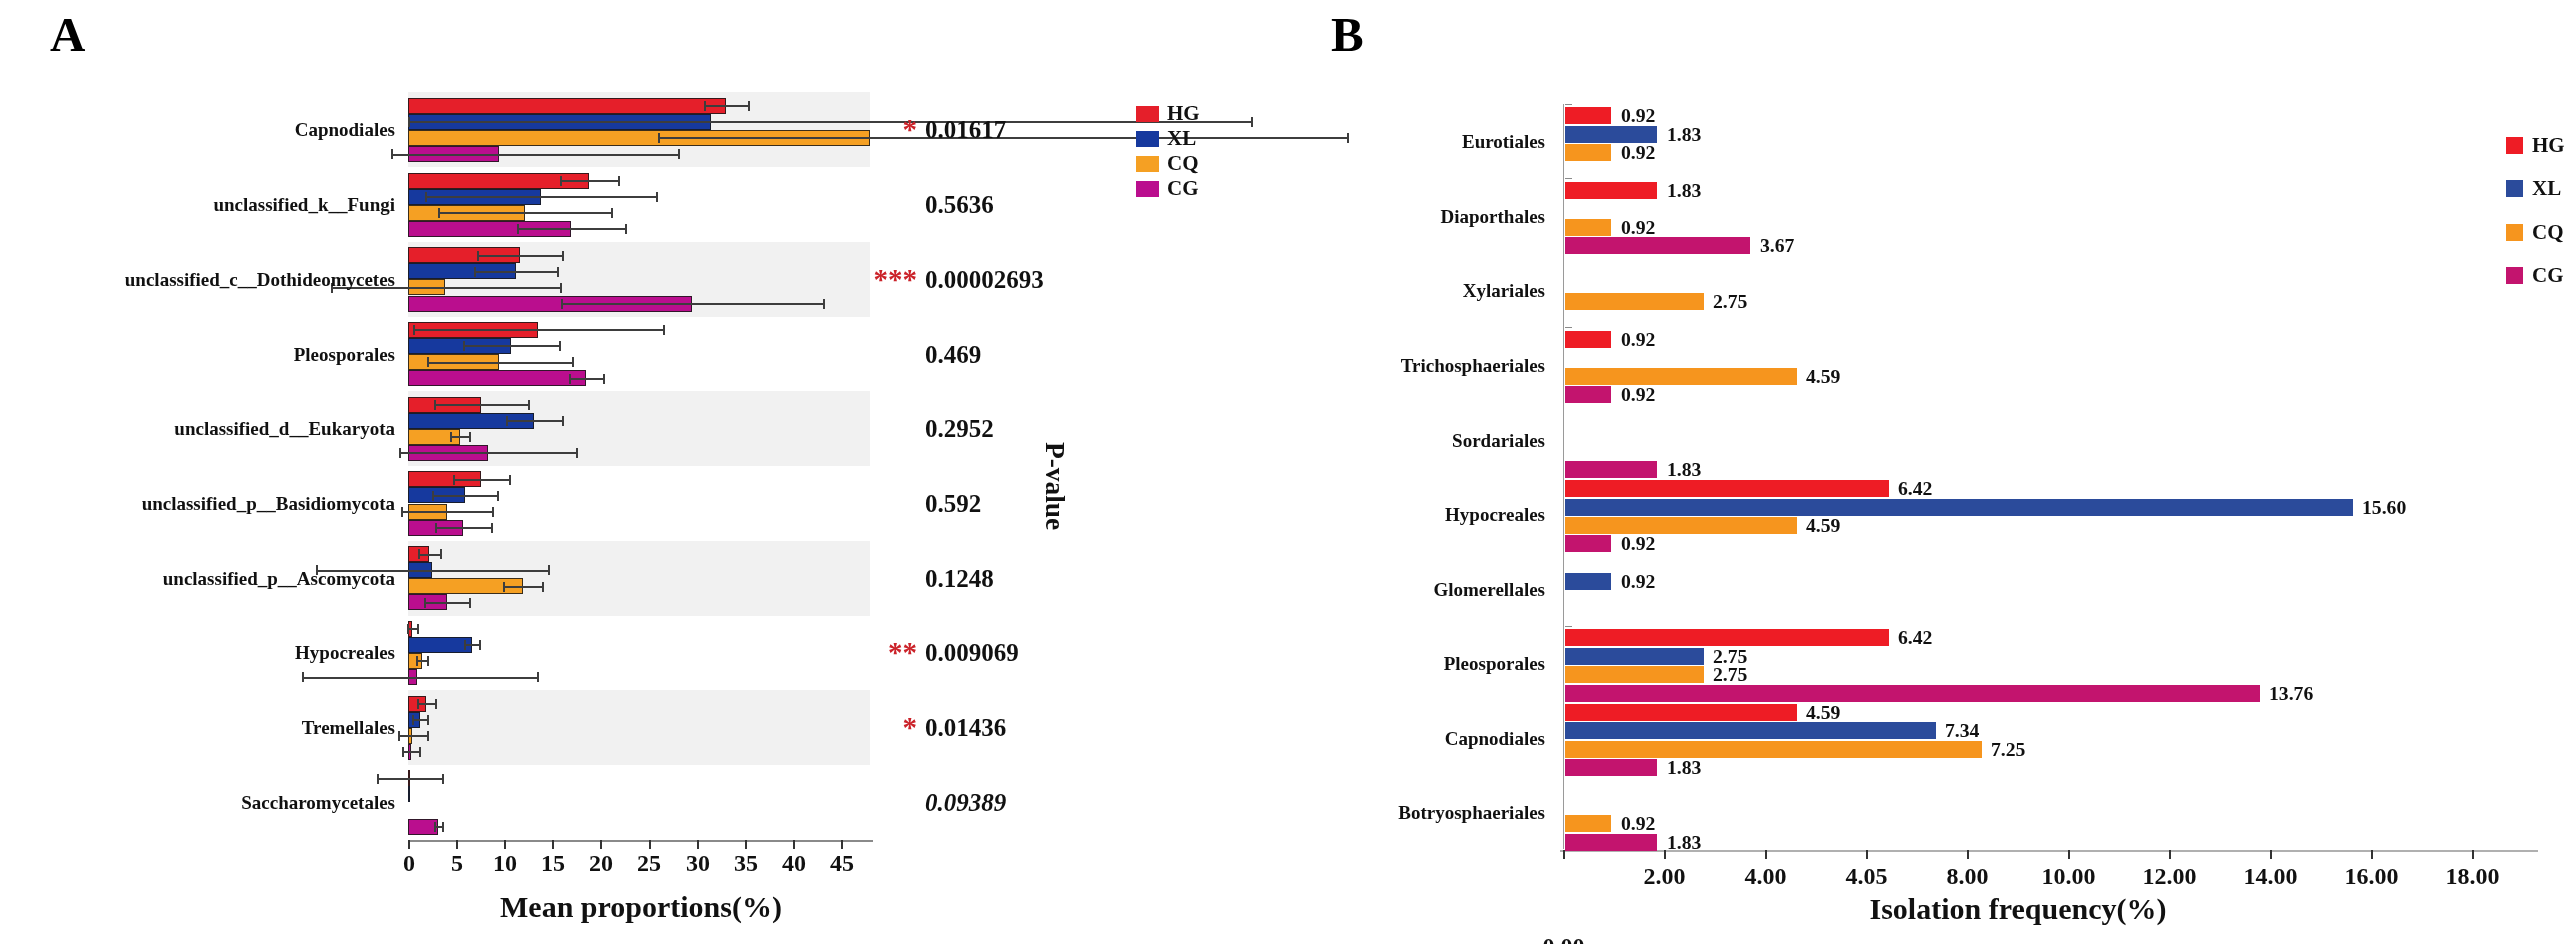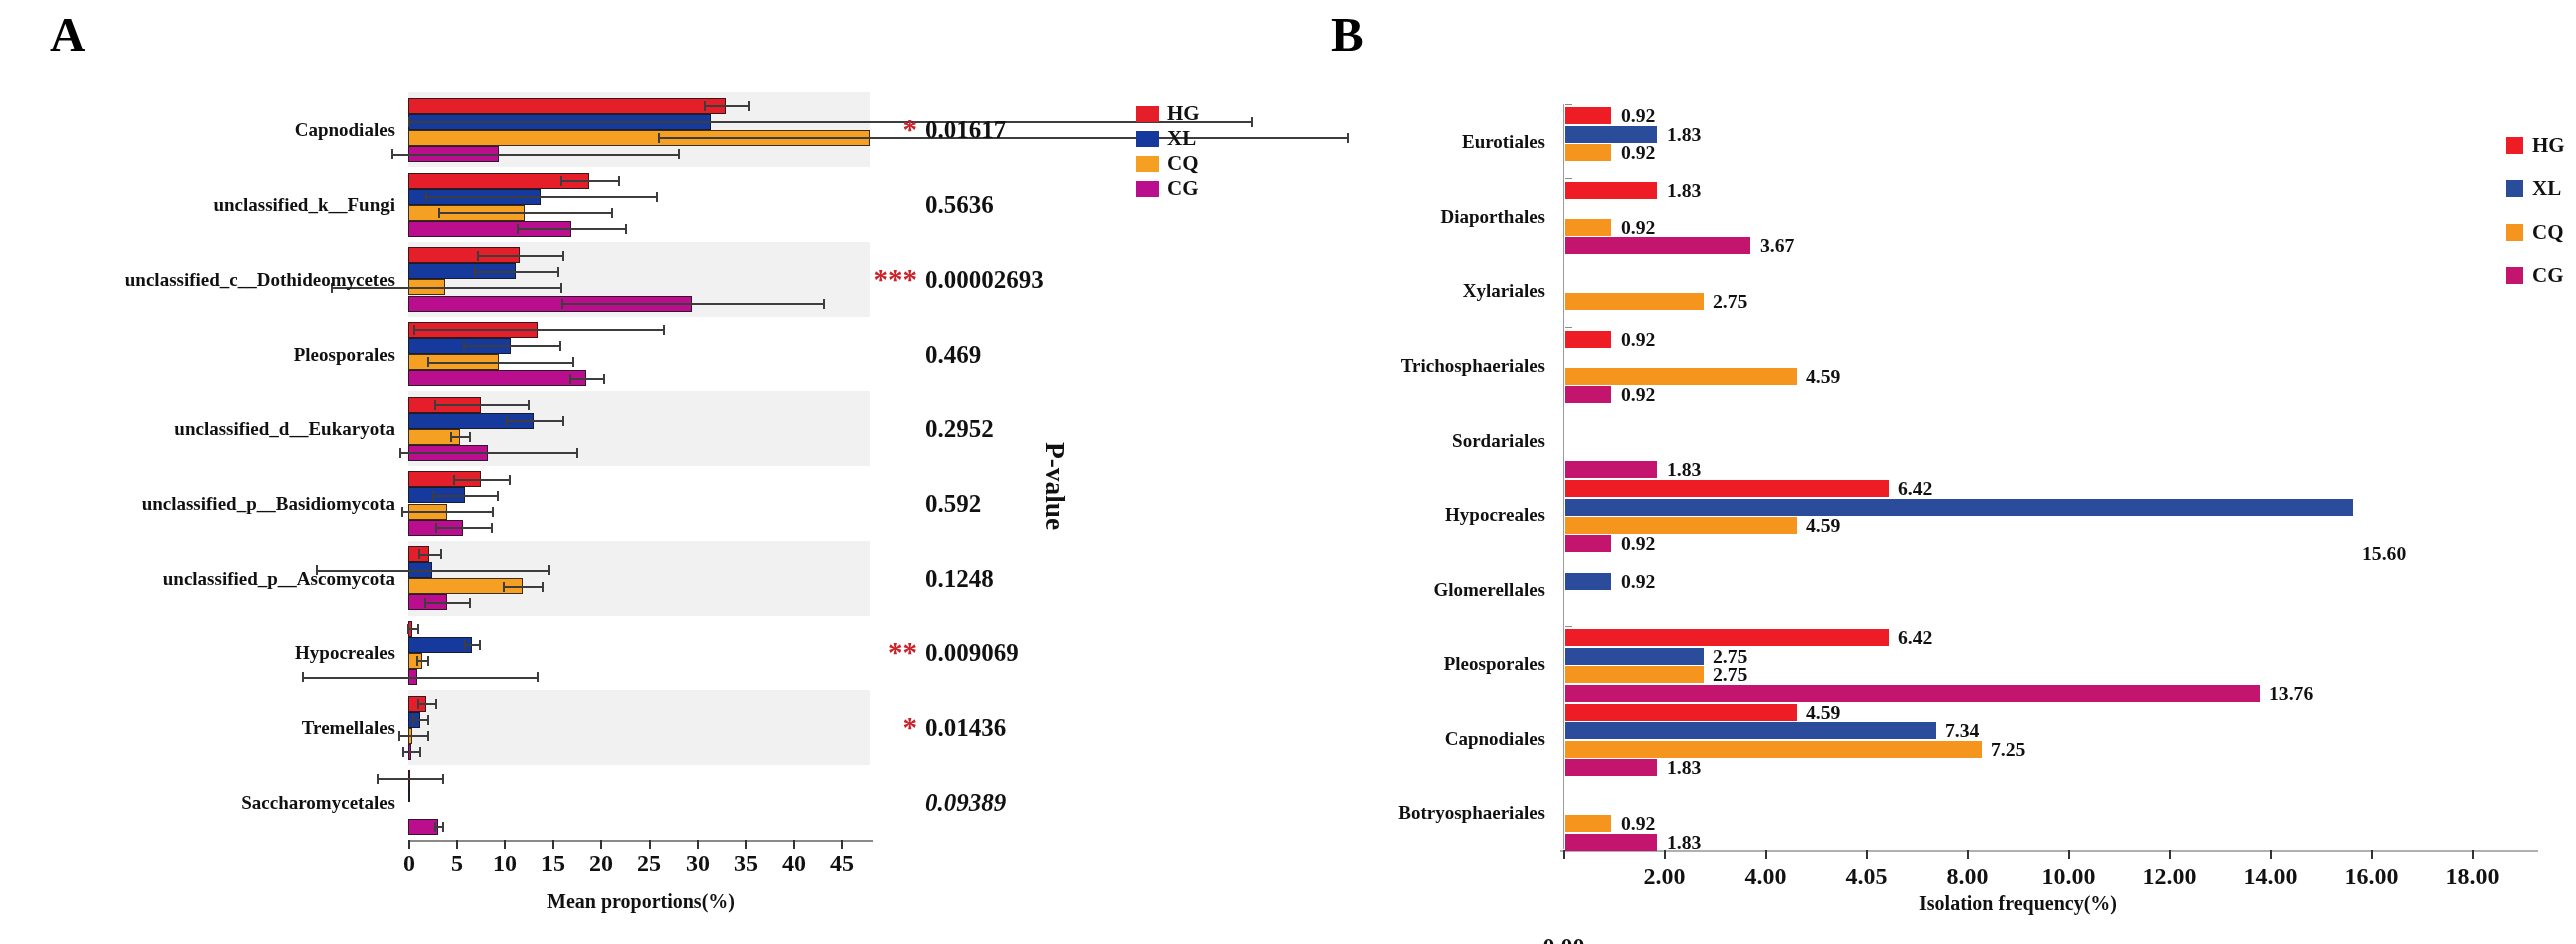--- a/index.html
+++ b/index.html
@@ -1,20 +1,20 @@
 <!DOCTYPE html>
 <html style="font-size:9.5px"><head>
 <meta charset="utf-8">
 <style>
   html,body{margin:0;padding:0;background:#ffffff;}
   .fig{position:relative;width:2576px;height:945px;background:#ffffff;overflow:hidden;
        font-family:"Liberation Serif","DejaVu Serif",serif;font-weight:bold;color:#111;}
   .abs{position:absolute;}
   .panel-letter{position:absolute;font-size:49px;font-weight:bold;color:#000;}
-  .axis-title{position:absolute;font-size:20px;text-align:center;white-space:nowrap;}
+  .axis-title{position:absolute;font-size:30px;text-align:center;white-space:nowrap;}
   .cat-label{position:absolute;text-align:right;white-space:nowrap;font-size:19px;z-index:5;}
   .band{position:absolute;background:#f1f1f1;z-index:0;}
   .bar{position:absolute;z-index:2;box-sizing:border-box;}
   .barA{border:1.2px solid rgba(25,25,25,0.85);}
   .whisker{position:absolute;background:#3d3d3d;z-index:3;}
   .cap{position:absolute;background:#3d3d3d;z-index:3;}
   .tick{position:absolute;background:#333;z-index:2;}
   .tick-label{position:absolute;font-size:24px;text-align:center;white-space:nowrap;}
   .axis-line{position:absolute;background:#8a8a8a;z-index:1;}
   .star{position:absolute;text-align:right;font-size:29px;z-index:5;}
@@ -273,21 +273,21 @@
       <div class="val-label" style="left: 1806px; top: 368px; height: 16.7px; line-height: 16.7px;">4.59</div>
       <div class="bar" style="left: 1565px; top: 386px; width: 46px; height: 16.7px; background: rgb(195, 20, 110);"></div>
       <div class="val-label" style="left: 1621px; top: 386px; height: 16.7px; line-height: 16.7px;">0.92</div>
       <div class="cat-label" style="left: 1252px; top: 403px; width: 293px; height: 75px; line-height: 75px;">Sordariales</div>
       <div class="bar" style="left: 1565px; top: 461px; width: 92px; height: 16.7px; background: rgb(195, 20, 110);"></div>
       <div class="val-label" style="left: 1667px; top: 461px; height: 16.7px; line-height: 16.7px;">1.83</div>
       <div class="cat-label" style="left: 1252px; top: 477px; width: 293px; height: 75px; line-height: 75px;">Hypocreales</div>
       <div class="bar" style="left: 1565px; top: 480px; width: 324px; height: 16.7px; background: rgb(238, 28, 37);"></div>
       <div class="val-label" style="left: 1898px; top: 480px; height: 16.7px; line-height: 16.7px;">6.42</div>
       <div class="bar" style="left: 1565px; top: 499px; width: 788px; height: 16.7px; background: rgb(43, 75, 155);"></div>
-      <div class="val-label" style="left: 2362px; top: 499px; height: 16.7px; line-height: 16.7px; margin-top: 46px;">15.60</div>
+      <div class="val-label" style="left: 2362px; top: 499px; height: 16.7px; line-height: 16.7px;">15.60</div>
       <div class="bar" style="left: 1565px; top: 517px; width: 232px; height: 16.7px; background: rgb(246, 149, 30);"></div>
       <div class="val-label" style="left: 1806px; top: 517px; height: 16.7px; line-height: 16.7px;">4.59</div>
       <div class="bar" style="left: 1565px; top: 535px; width: 46px; height: 16.7px; background: rgb(195, 20, 110);"></div>
       <div class="val-label" style="left: 1621px; top: 535px; height: 16.7px; line-height: 16.7px;">0.92</div>
       <div class="cat-label" style="left: 1252px; top: 552px; width: 293px; height: 75px; line-height: 75px;">Glomerellales</div>
       <div class="bar" style="left: 1565px; top: 573px; width: 46px; height: 16.7px; background: rgb(43, 75, 155);"></div>
       <div class="val-label" style="left: 1621px; top: 573px; height: 16.7px; line-height: 16.7px;">0.92</div>
       <div class="cat-label" style="left: 1252px; top: 626px; width: 293px; height: 75px; line-height: 75px;">Pleosporales</div>
       <div class="bar" style="left: 1565px; top: 629px; width: 324px; height: 16.7px; background: rgb(238, 28, 37);"></div>
       <div class="val-label" style="left: 1898px; top: 629px; height: 16.7px; line-height: 16.7px;">6.42</div>

